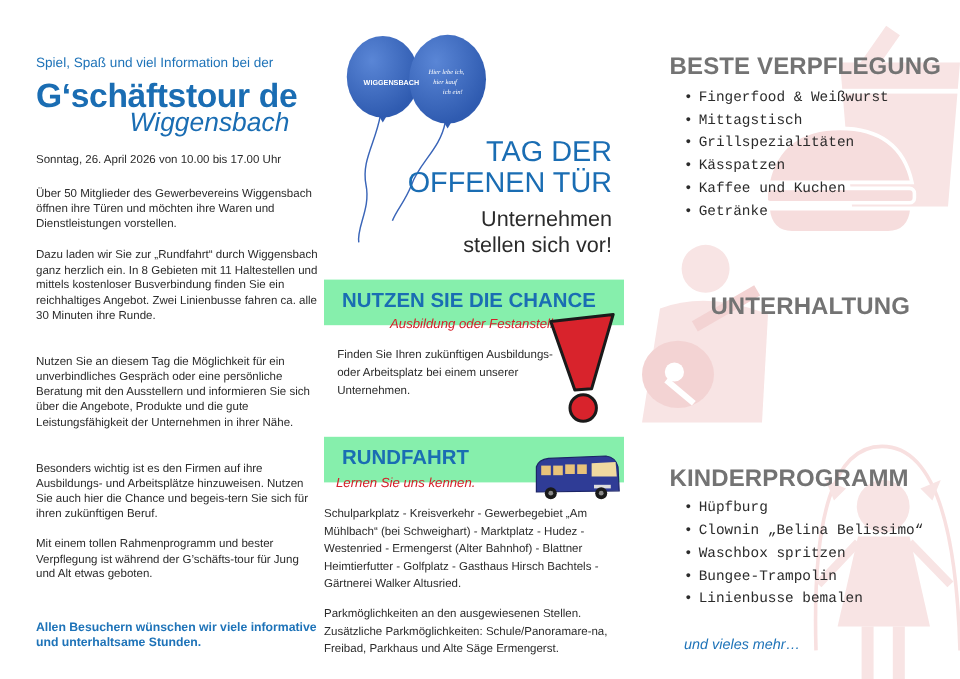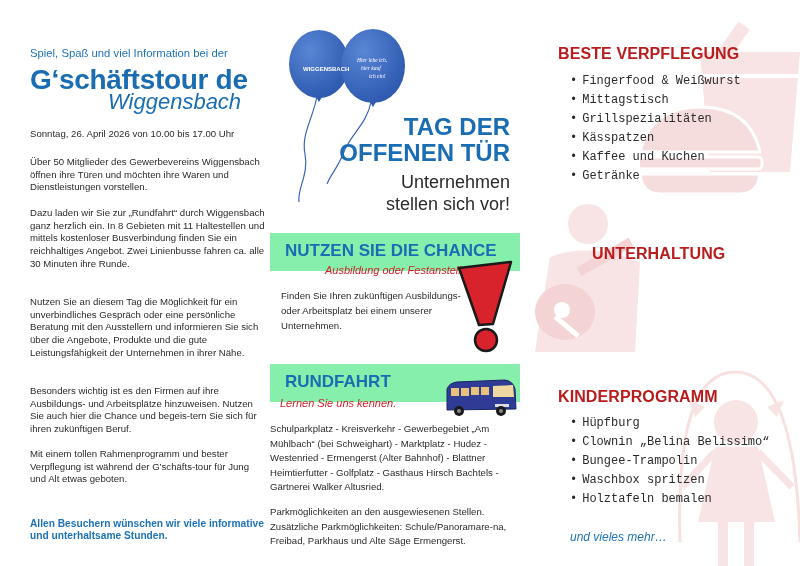--- a/index.html
+++ b/index.html
@@ -14,34 +14,34 @@
   
   .intro-line { position: absolute; left: 30px; top: 35px; font-size: 11.3px; color: #1e73b8; }
   .main-title { position: absolute; left: 30px; top: 52px; font-size: 28px; font-weight: bold; color: #1a6db3; letter-spacing: -0.3px; white-space: nowrap; }
   .main-subtitle { position: absolute; left: 108px; top: 77px; font-size: 22px; font-style: italic; color: #1a6db3; }
   .date-line { position: absolute; left: 30px; top: 116px; font-size: 9.6px; color: #2b2b2b; white-space: nowrap; }
   .body-text { position: absolute; left: 30px; width: 236px; font-size: 9.6px; line-height: 12.7px; color: #2b2b2b; }
   .closing-text { position: absolute; left: 30px; top: 506px; width: 240px; font-size: 10.2px; line-height: 12px; font-weight: bold; color: #1e73b8; }
 
   
   .balloons { position: absolute; left: 18px; top: 12px; width: 130px; height: 180px; }
-  .headline { position: absolute; right: 20px; text-align: right; font-weight: bold; color: #1a6db3; font-size: 24px; line-height: 26px; white-space: nowrap; }
+  .headline { position: absolute; right: 20px; text-align: right; font-weight: normal; color: #1a6db3; font-size: 24px; line-height: 26px; white-space: nowrap; }
   .subheadline { position: absolute; right: 20px; text-align: right; font-size: 18px; line-height: 22px; color: #2b2b2b; white-space: nowrap; }
 
   .band { position: absolute; left: 5px; width: 250px; height: 38px; background: #86efac; }
   .band-title { position: absolute; left: 15px; top: 8px; font-size: 17px; font-weight: bold; color: #1a6db3; white-space: nowrap; }
   .band-sub { position: absolute; left: 15px; font-size: 11px; font-style: italic; color: #d4202a; white-space: nowrap; }
   .mid-text { position: absolute; left: 5px; width: 255px; font-size: 9.6px; line-height: 14.5px; color: #2b2b2b; }
 
   .exclaim { position: absolute; left: 190px; top: 248px; width: 60px; height: 95px; }
   .bus { position: absolute; left: 178px; top: 365px; width: 75px; height: 42px; }
 
   
   .bg-deco { position: absolute; }
-  .section-title { position: absolute; font-size: 16px; font-weight: bold; color: #b91c1c; white-space: nowrap; letter-spacing: 0.1px; }
+  .section-title { position: absolute; font-size: 20px; font-weight: bold; color: #737373; white-space: nowrap; letter-spacing: 0.1px; }
   .bullet-list { position: absolute; list-style: none; font-family: Liberation Mono, monospace; }
   .bullet-list li { font-size: 12px; line-height: 19px; color: #2b2b2b; white-space: nowrap; }
   .bullet-list li::before { content: "\2022"; margin-right: 5px; }
   .more-text { position: absolute; font-size: 12px; font-style: italic; color: #1e73b8; white-space: nowrap; }
 </style>
 </head>
 <body>
 
 <div class="col col-left">
   <div class="intro-line">Spiel, Spaß und viel Information bei der</div>
@@ -158,18 +158,18 @@
     <li>Kaffee und Kuchen</li>
     <li>Getränke</li>
   </ul>
 
   <div class="section-title" style="left:62px; top:233px;">UNTERHALTUNG</div>
 
   <div class="section-title" style="left:28px; top:376px;">KINDERPROGRAMM</div>
   <ul class="bullet-list" style="left:40px; top:402px;">
     <li>Hüpfburg</li>
     <li>Clownin „Belina Belissimo“</li>
+    <li>Waschbox spritzen</li>
     <li>Bungee-Trampolin</li>
-    <li>Waschbox spritzen</li>
-    <li>Holztafeln bemalen</li>
+    <li>Linienbusse bemalen</li>
   </ul>
   <div class="more-text" style="left:40px; top:518px;">und vieles mehr…</div>
 </div>
 
 </body></html>

